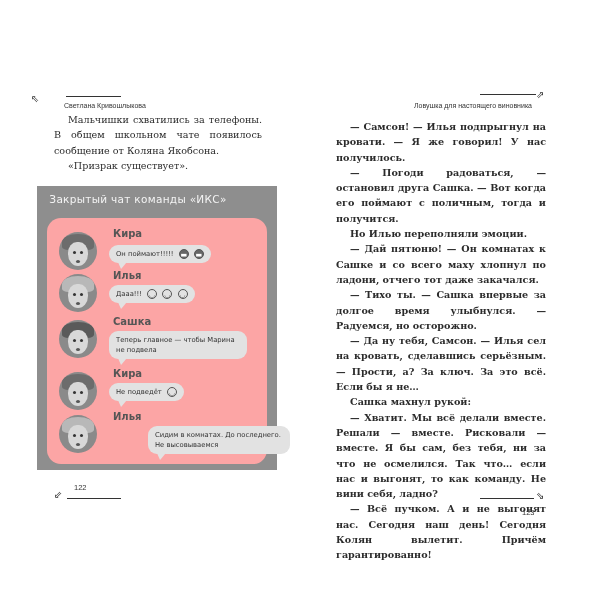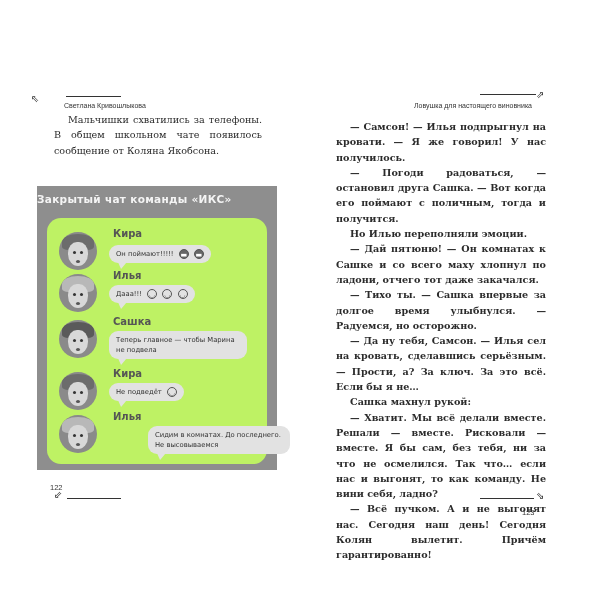--- a/index.html
+++ b/index.html
@@ -12,22 +12,22 @@
   .header-rule { position:absolute; height:1px; background:#333; }
   .running-head { position:absolute; font-family:"Liberation Sans", sans-serif; font-size:7px; color:#333; white-space:nowrap; }
   .corner { position:absolute; font-family:"DejaVu Sans", sans-serif; font-size:10px; color:#333; line-height:10px; }
   .folio { position:absolute; font-family:"Liberation Sans", sans-serif; font-size:7.5px; color:#333; }
 
   .body-text { position:absolute; font-family:"DejaVu Serif", serif; font-size:9.6px; line-height:15.3px; color:#2b2b2b; text-align:justify; }
   .body-text p { margin:0; text-indent:14px; }
 
   
   .chat-panel { position:absolute; left:37px; top:186px; width:240px; height:284px; background:#8e8e8e; }
-  .chat-title { position:absolute; left:0; top:7px; width:202px; text-align:left; font-family:"DejaVu Sans", sans-serif; font-weight:bold; font-size:10.5px; color:#f4f4f4; letter-spacing:0.3px; }
-  .chat-card { position:absolute; left:10px; top:32px; width:220px; height:246px; background:#bef264; border-radius:14px; }
+  .chat-title { position:absolute; left:0; top:7px; width:202px; text-align:center; font-family:"DejaVu Sans", sans-serif; font-weight:normal; font-size:10.5px; color:#f4f4f4; letter-spacing:0.3px; }
+  .chat-card { position:absolute; left:10px; top:32px; width:220px; height:246px; background:#fca5a5; border-radius:14px; }
   .msg { position:absolute; left:0; width:220px; }
   .avatar { position:absolute; left:12px; width:38px; height:38px; border-radius:50%; background:#8a8a8a; overflow:hidden; }
   .avatar .face { position:absolute; left:9px; top:10px; width:20px; height:24px; border-radius:45% 45% 50% 50%; background:#d8d8d8; }
   .avatar .hair { position:absolute; left:3px; top:2px; width:32px; height:16px; border-radius:50% 50% 20% 20%; background:#6c6c6c; }
   .avatar.boy .hair { background:#b8b8b8; }
   .avatar .eye { position:absolute; top:19px; width:3px; height:3px; border-radius:50%; background:#333; }
   .avatar .mouth { position:absolute; left:17px; top:28px; width:4px; height:3px; border-radius:50%; background:#555; }
   .sender { position:absolute; left:66px; font-family:"DejaVu Sans", sans-serif; font-weight:bold; font-size:10px; color:#555; }
   .bubble { position:absolute; left:62px; background:#e2e2e2; border-radius:9px; font-family:"DejaVu Sans", sans-serif; font-size:6.8px; color:#333; padding:4px 7px; line-height:10px; }
   .bubble::after { content:""; position:absolute; left:8px; bottom:-6px; border-left:5px solid transparent; border-right:4px solid transparent; border-top:7px solid #e2e2e2; transform:skewX(-15deg); }
@@ -37,20 +37,21 @@
 </head>
 <body>
 
 <div class="page left">
   <span class="corner" style="left:31px;top:94px;">⇖</span>
   <div class="header-rule" style="left:66px;top:96px;width:55px;"></div>
   <div class="running-head" style="left:64px;top:102px;">Светлана Кривошлыкова</div>
 
   <div class="body-text" style="left:54px;top:112px;width:208px;">
     <p>Мальчишки схватились за телефоны. В общем школьном чате появилось сообщение от Коляна Якобсона.</p>
+    <p>«Призрак существует».</p>
   </div>
 
   <div class="chat-panel">
     <div class="chat-title">Закрытый чат команды «ИКС»</div>
     <div class="chat-card">
 
       <div class="msg" style="top:10px;">
         <div class="avatar" style="top:4px;">
           <div class="hair"></div>
             <div class="face"></div>
@@ -122,21 +123,21 @@
         </div>
         <div class="sender" style="top:0px;">Илья</div>
         <div class="bubble" style="top:15px;width:128px;margin-left:39px;">
           <span>Сидим в комнатах. До последнего. Не высовываемся</span>
         </div>
       </div>
 
     </div>
   </div>
 
-  <div class="folio" style="left:50px;top:483px;text-align:center;">122</div>
+  <div class="folio" style="left:74px;top:483px;text-align:center;">122</div>
   <span class="corner" style="left:54px;top:490px;">⇙</span>
   <div class="header-rule" style="left:67px;top:498px;width:54px;"></div>
 </div>
 
 <div class="page right">
   <div class="header-rule" style="left:180px;top:94px;width:56px;"></div>
   <span class="corner" style="left:236px;top:90px;">⇗</span>
   <div class="running-head" style="left:114px;top:102px;">Ловушка для настоящего виновника</div>
 
   <div class="body-text" style="left:36px;top:119px;width:210px;font-weight:bold;">

